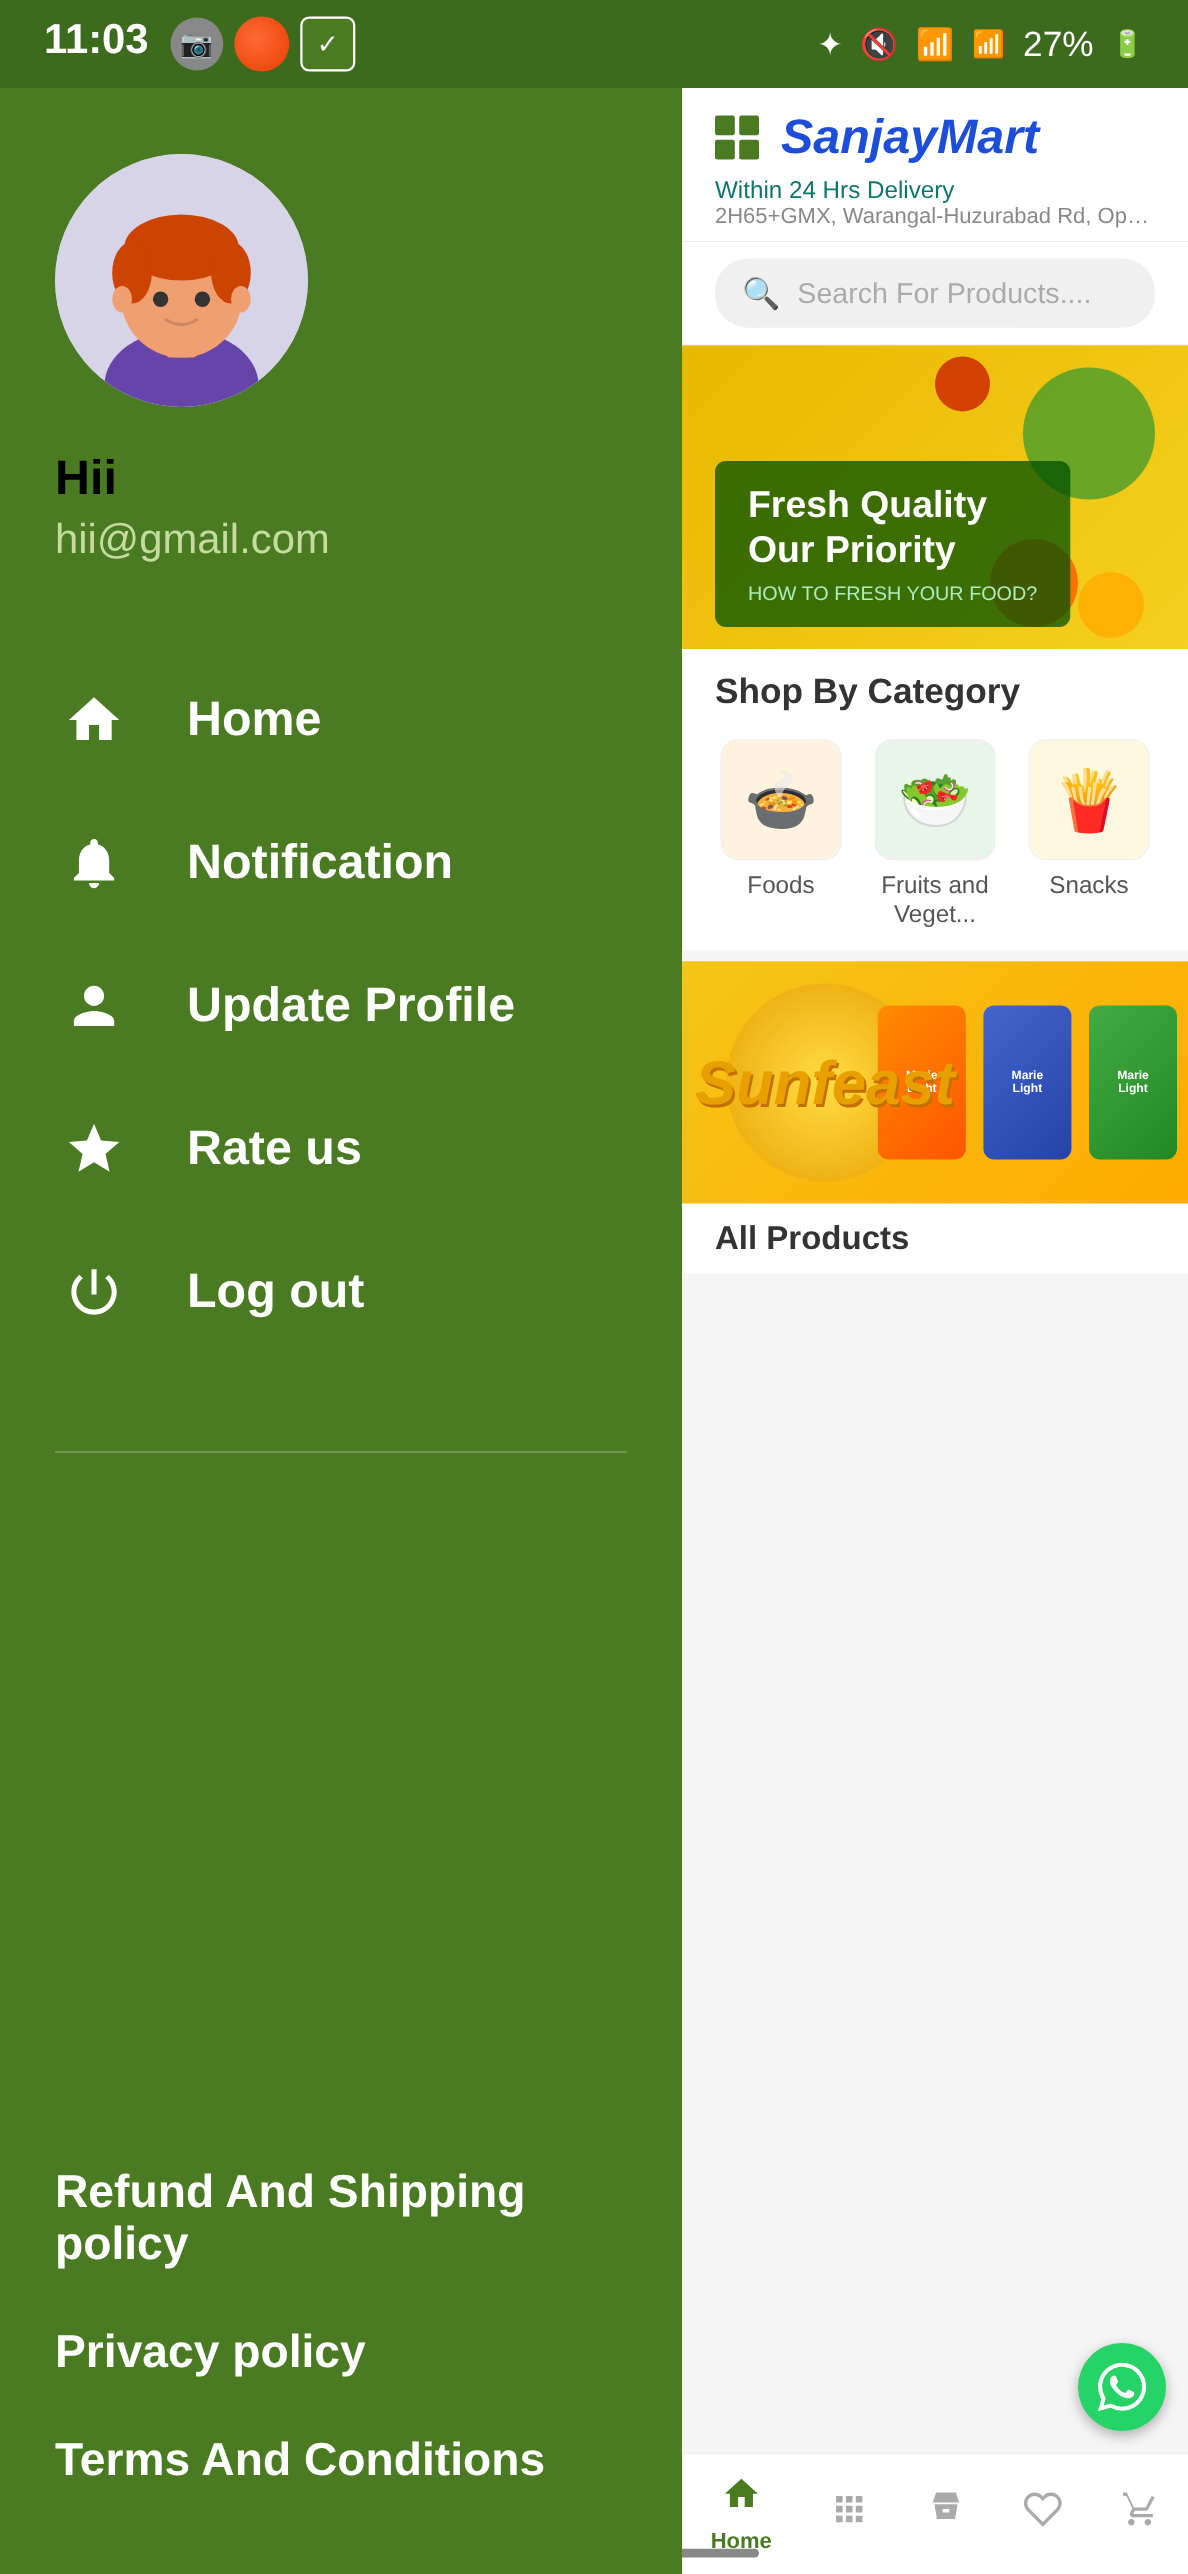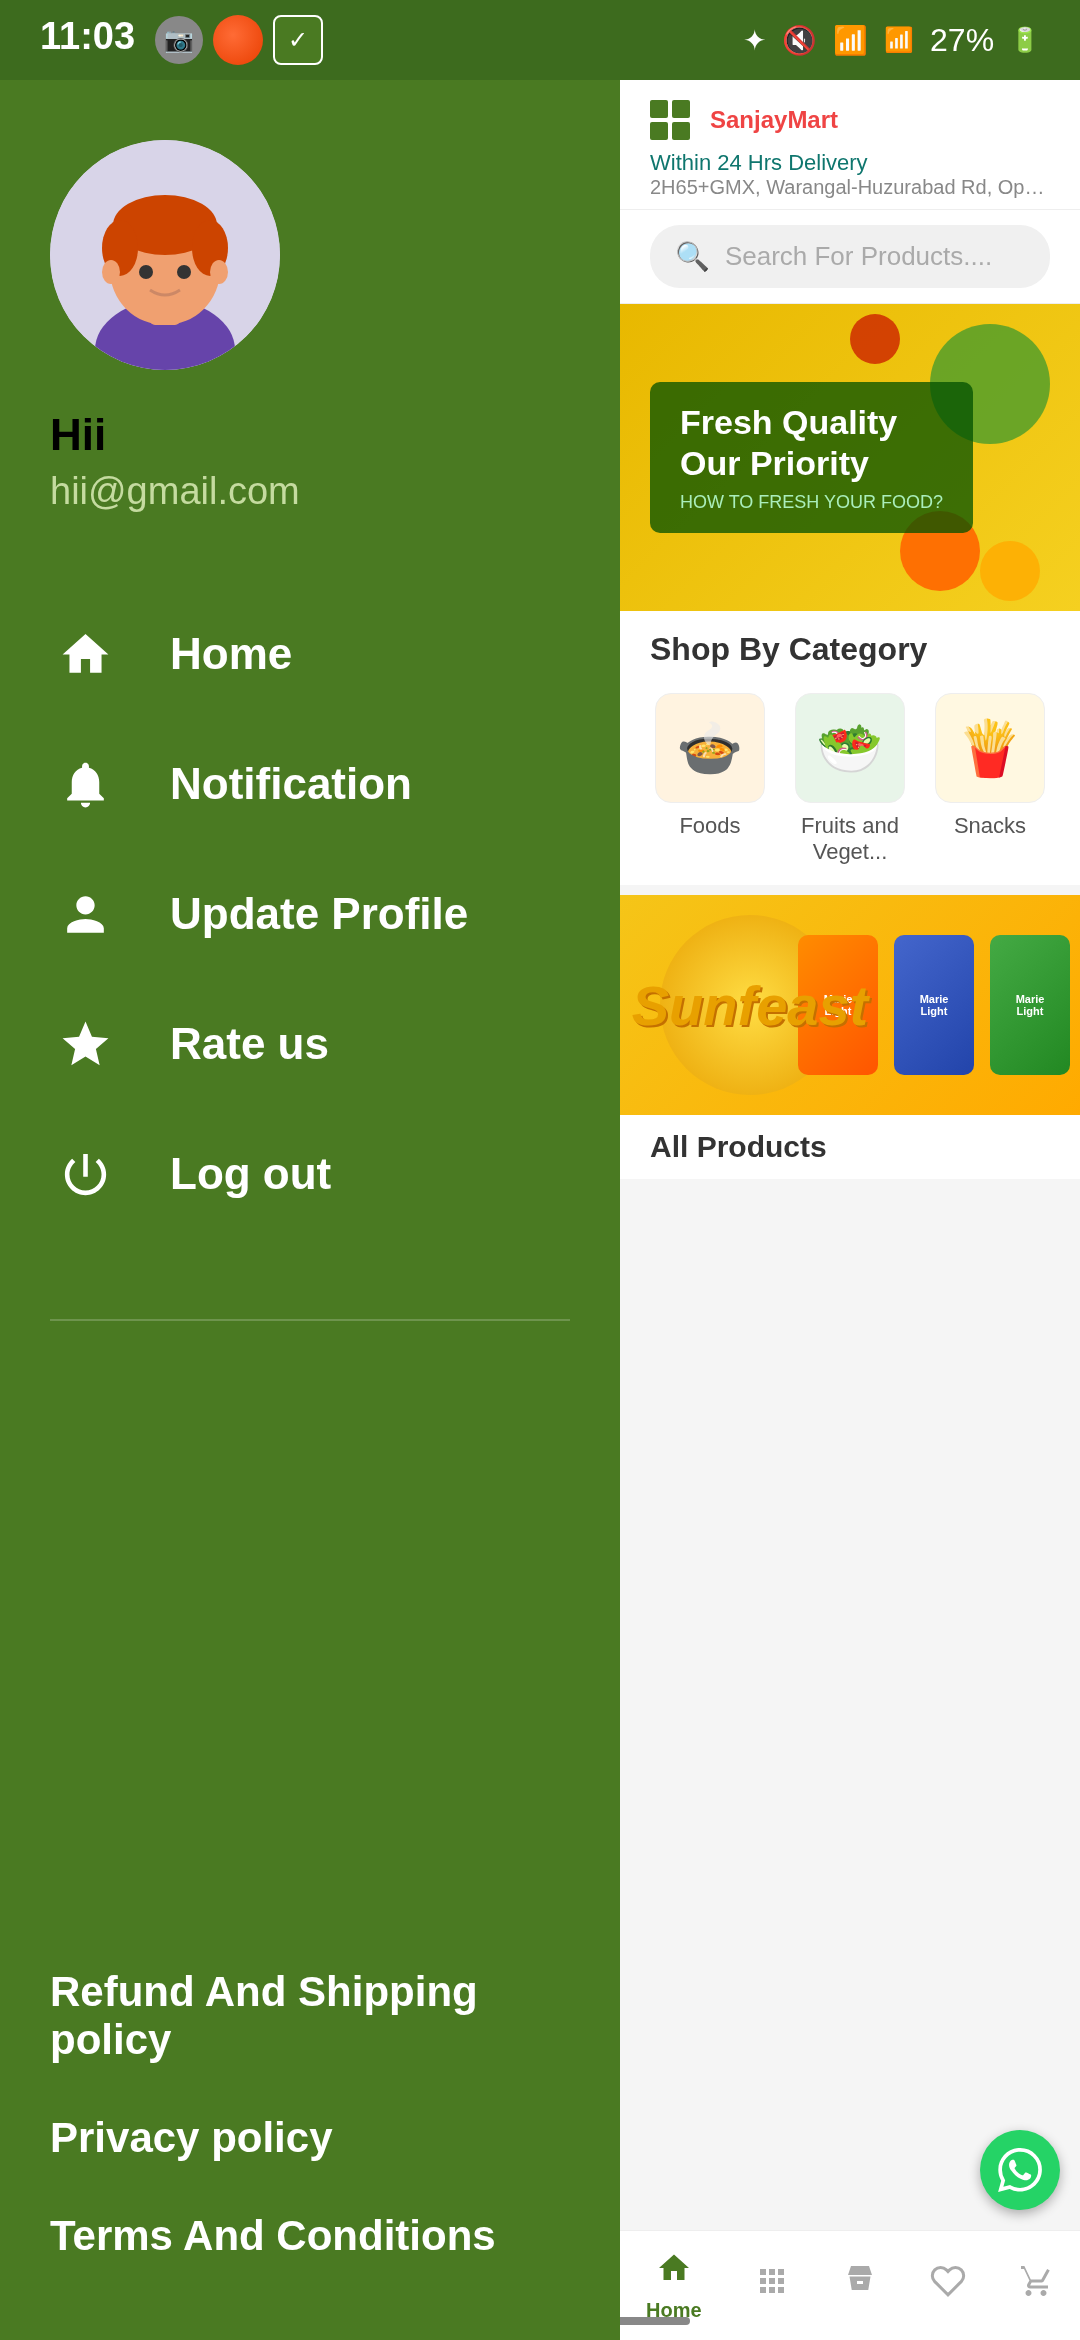--- a/index.html
+++ b/index.html
@@ -200,23 +200,24 @@
       grid-template-columns: 1fr 1fr;
       gap: 4px;
       width: 40px;
       height: 40px;
     }
     .grid-cell {
       background: #4a7a22;
       border-radius: 2px;
     }
     .app-name {
-      font-size: 24px;
+      font-size: 44px;
       font-weight: 700;
-      color: #ef4444;
+      color: #1d4ed8;
+      font-style: italic;
     }
     .delivery-text {
       font-size: 22px;
       color: #0f766e;
     }
     .address-text {
       font-size: 20px;
       color: #888;
       white-space: nowrap;
       overflow: hidden;
@@ -243,25 +244,25 @@
     }
     .search-placeholder {
       font-size: 26px;
       color: #aaa;
     }
 
     
     .hero-banner {
       background: #f5c518;
       margin: 0;
-      height: 307px;
+      height: 276px;
       position: relative;
       overflow: hidden;
       display: flex;
-      align-items: center;
+      align-items: flex-end;
       padding: 20px 30px;
     }
     .hero-text-block {
       background: rgba(0,80,0,0.75);
       color: white;
       padding: 20px 30px;
       border-radius: 10px;
       z-index: 2;
     }
     .hero-title {

